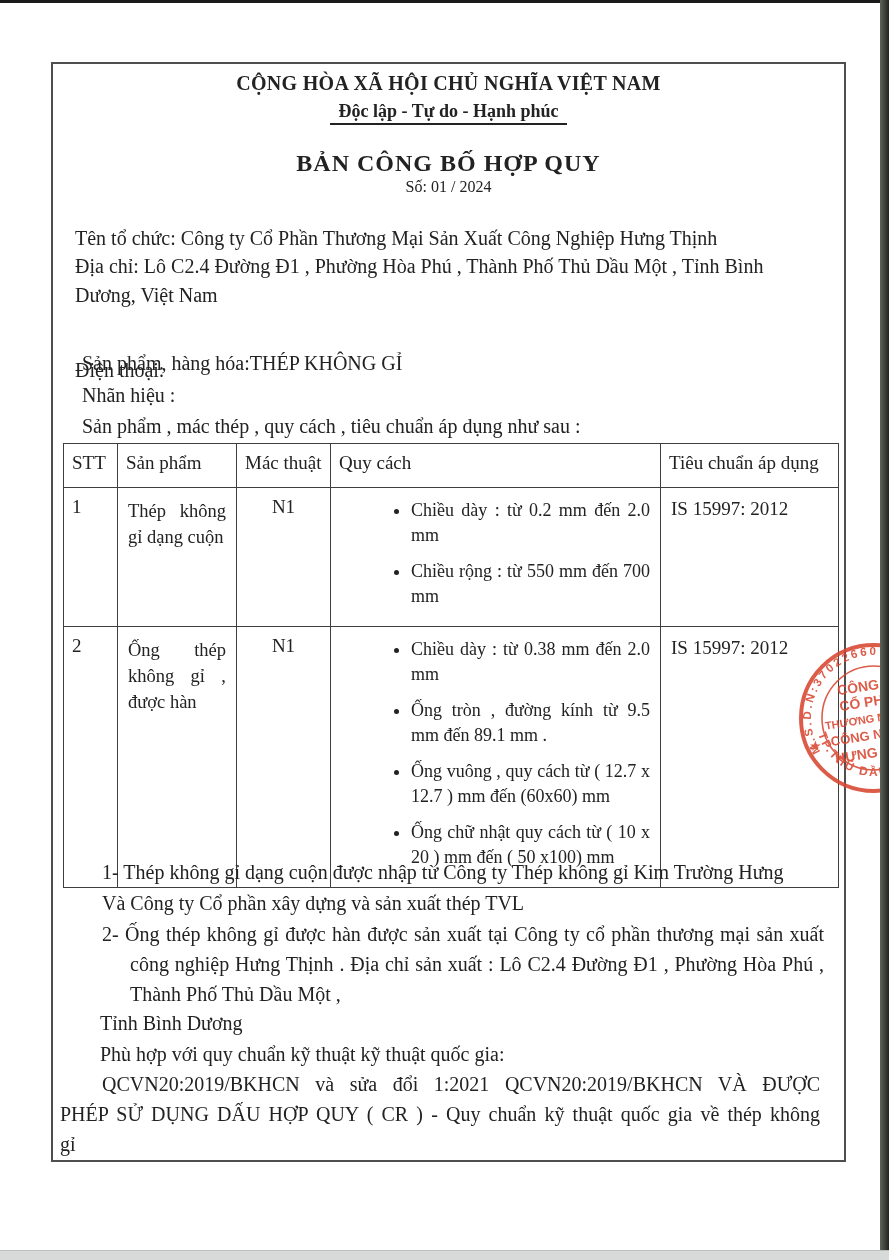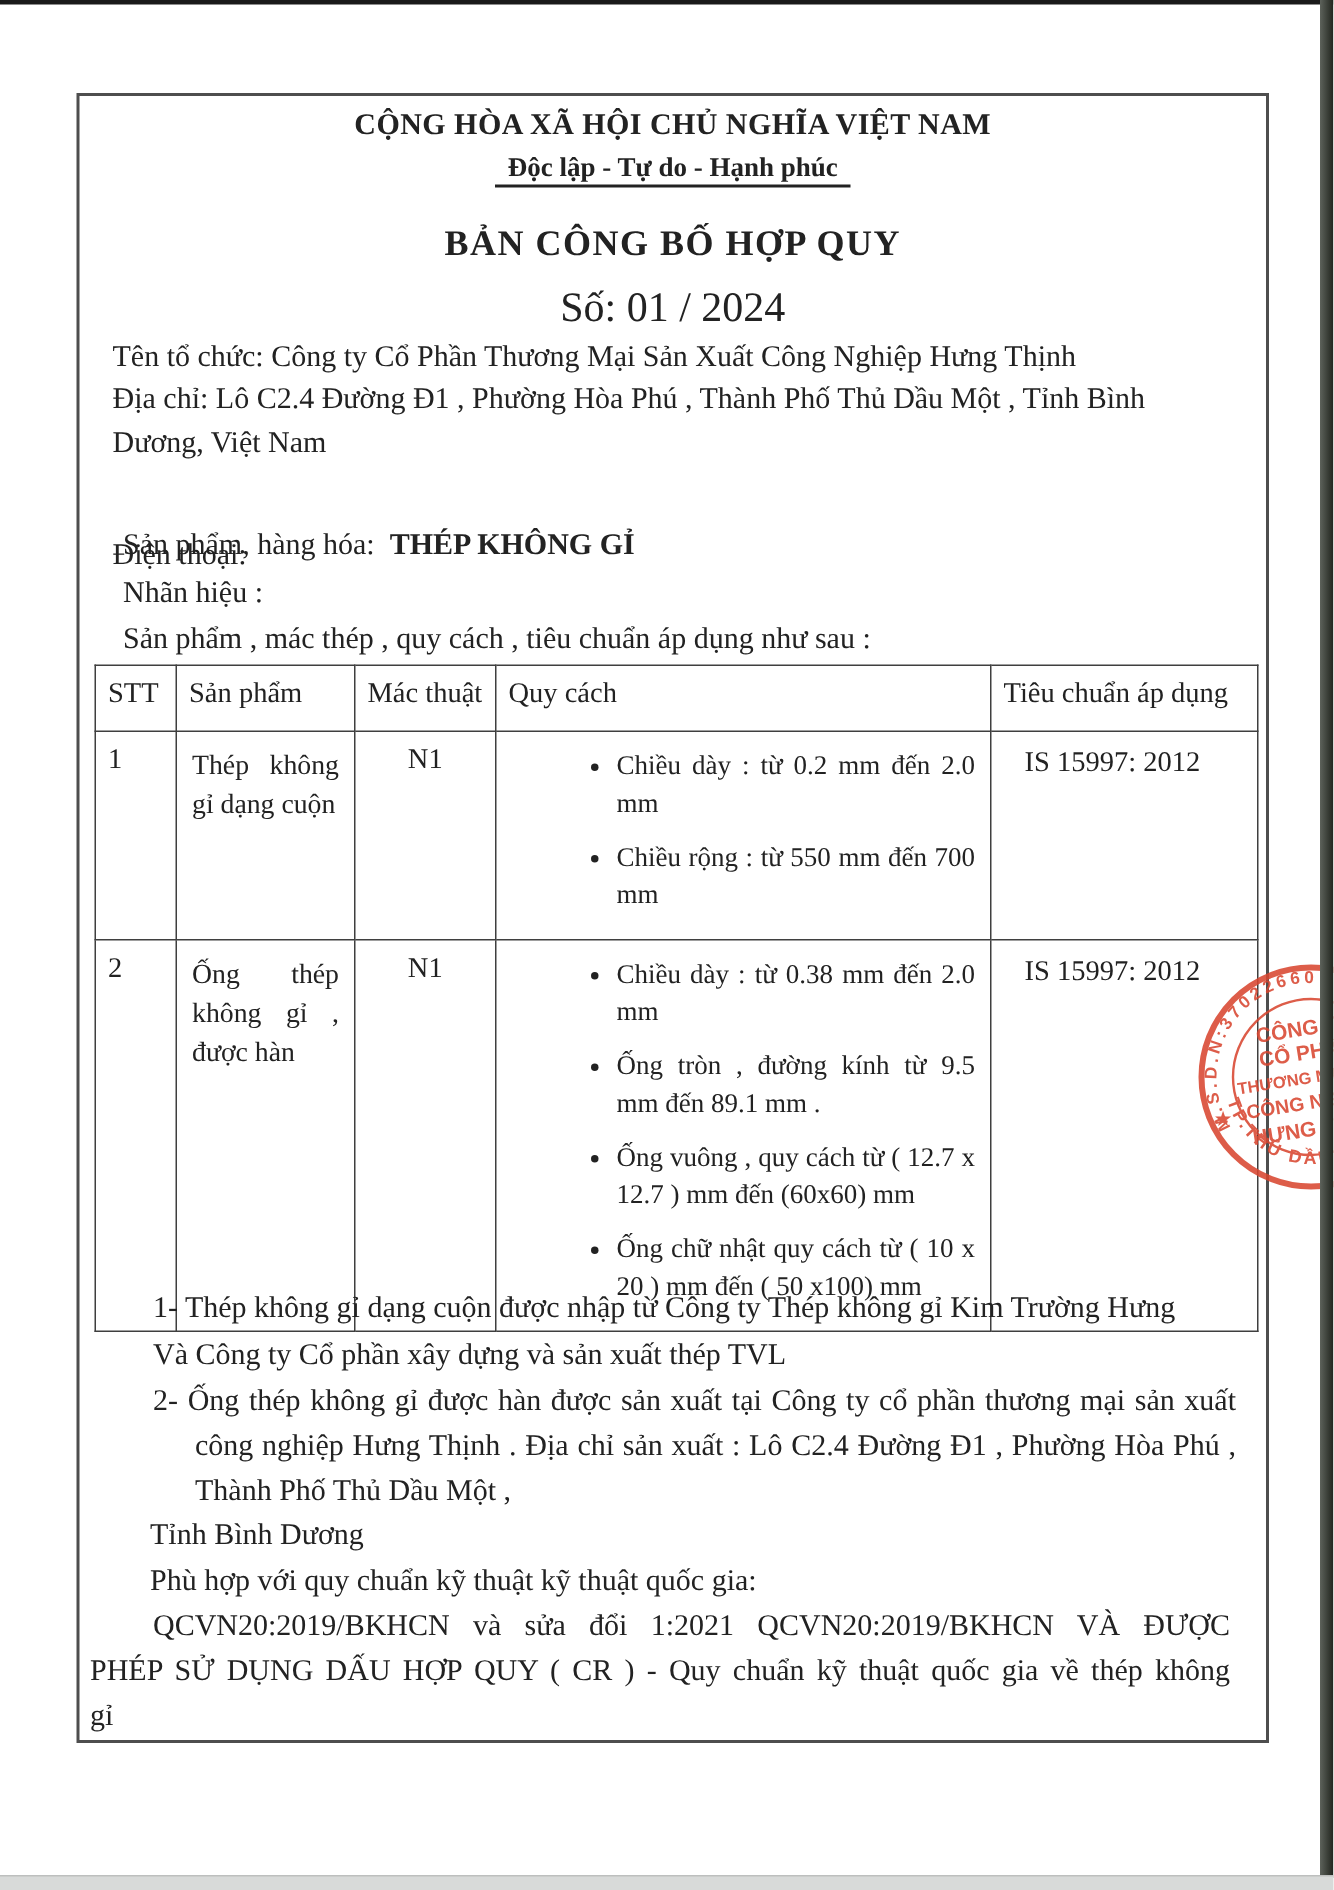--- a/index.html
+++ b/index.html
@@ -17,46 +17,46 @@
 
   
   .frame { position:absolute; left:51px; top:62px; width:795px; height:1100px;
            border:2px solid #4e4e4e; box-sizing:border-box; }
 
   .center-line { position:absolute; left:51px; width:795px; text-align:center; }
   .h1     { top:72px;  font-weight:bold; font-size:20px; letter-spacing:.3px; }
   .h2     { top:101px; font-weight:bold; font-size:18px; }
   .h2 .u  { border-bottom:2px solid #222; padding:0 8px 2px; }
   .title  { top:150px; font-weight:bold; font-size:24px; letter-spacing:1px; }
-  .docnum { top:190px; font-size:28px; }
+  .docnum { top:178px; font-size:16px; }
 
   .line { position:absolute; font-size:20px; line-height:29px; }
   .org     { left:75px; top:224px; width:760px; }
   .addr    { left:75px; top:252px; width:720px; }
   .phone   { left:75px; top:316px;margin-top:40px; }
   .product { left:82px; top:349px; }
-  .product .bold { font-weight:bold; margin-left:10px; }
+  .product .bold { font-weight:normal; margin-left:0; }
   .brand   { left:82px; top:381px; }
   .intro   { left:82px; top:412px; }
 
   
   table.spec-table { position:absolute; left:63px; top:443px; width:775px;
     border-collapse:collapse; table-layout:fixed; font-size:19px; }
   .spec-table th, .spec-table td { border:1.6px solid #3f3f3f; vertical-align:top;
     font-weight:normal; text-align:left; box-sizing:border-box; padding:8px 8px; }
   .spec-table th { height:44px; white-space:nowrap; }
   .spec-table th.c-stt, .spec-table td.c-stt { text-align:left; }
   .spec-table td.c-grade { text-align:center; }
   .spec-table td.c-prod { padding:10px 10px; text-align:justify; line-height:26px; font-size:18.5px; }
   .spec-table tr.r1 td { height:95px; }
   .spec-table tr.r2 td { height:233px; }
   .spec-table td.c-spec { padding:10px 6px 6px 0; }
   .spec-table ul { margin:0; padding:0 4px 0 80px; list-style:disc; }
   .spec-table li { margin-bottom:11px; line-height:25px; font-size:18px; text-align:justify; }
-  .spec-table td.c-std { padding:10px 8px 8px 22px; white-space:nowrap; }
+  .spec-table td.c-std { padding:10px 8px 8px 10px; white-space:nowrap; }
 
   
   .note { position:absolute; font-size:20px; line-height:30px; }
   .note1a { left:102px; top:857px; width:725px; }
   .note1b { left:102px; top:888px; width:725px; }
   .note2  { left:102px; top:919px; width:722px; padding-left:28px; text-indent:-28px;
             box-sizing:border-box; text-align:justify; }
   .note2t { left:100px; top:1008px; }
   .conf   { left:100px; top:1039px; }
   .reg    { left:60px;  top:1069px; width:760px; text-align:justify; text-indent:42px;

